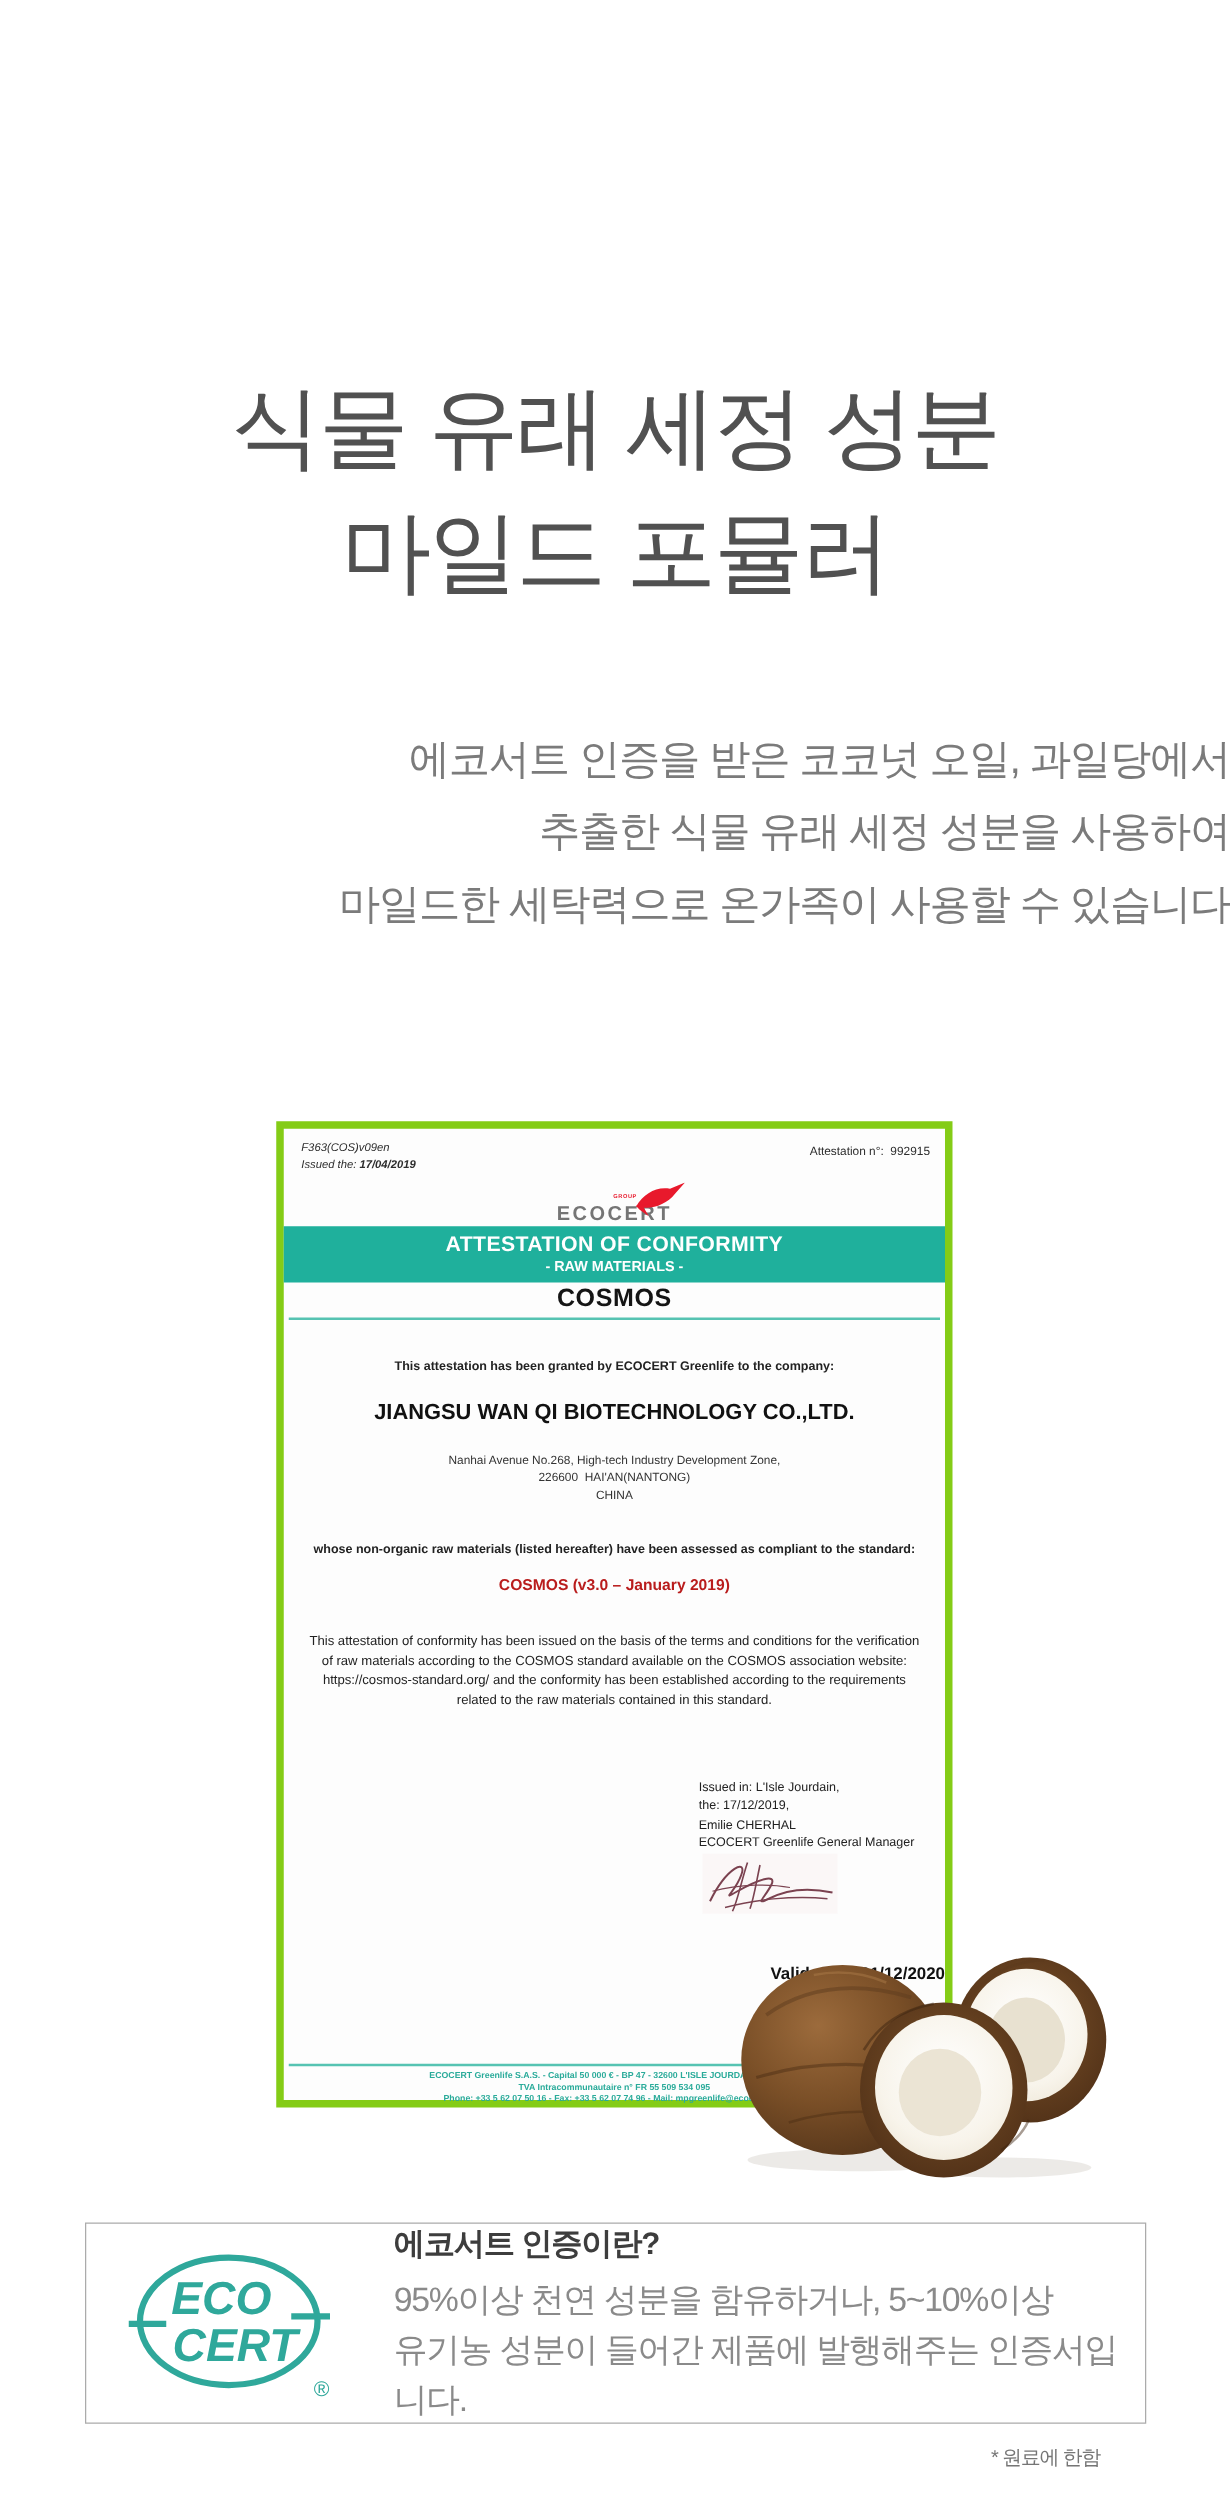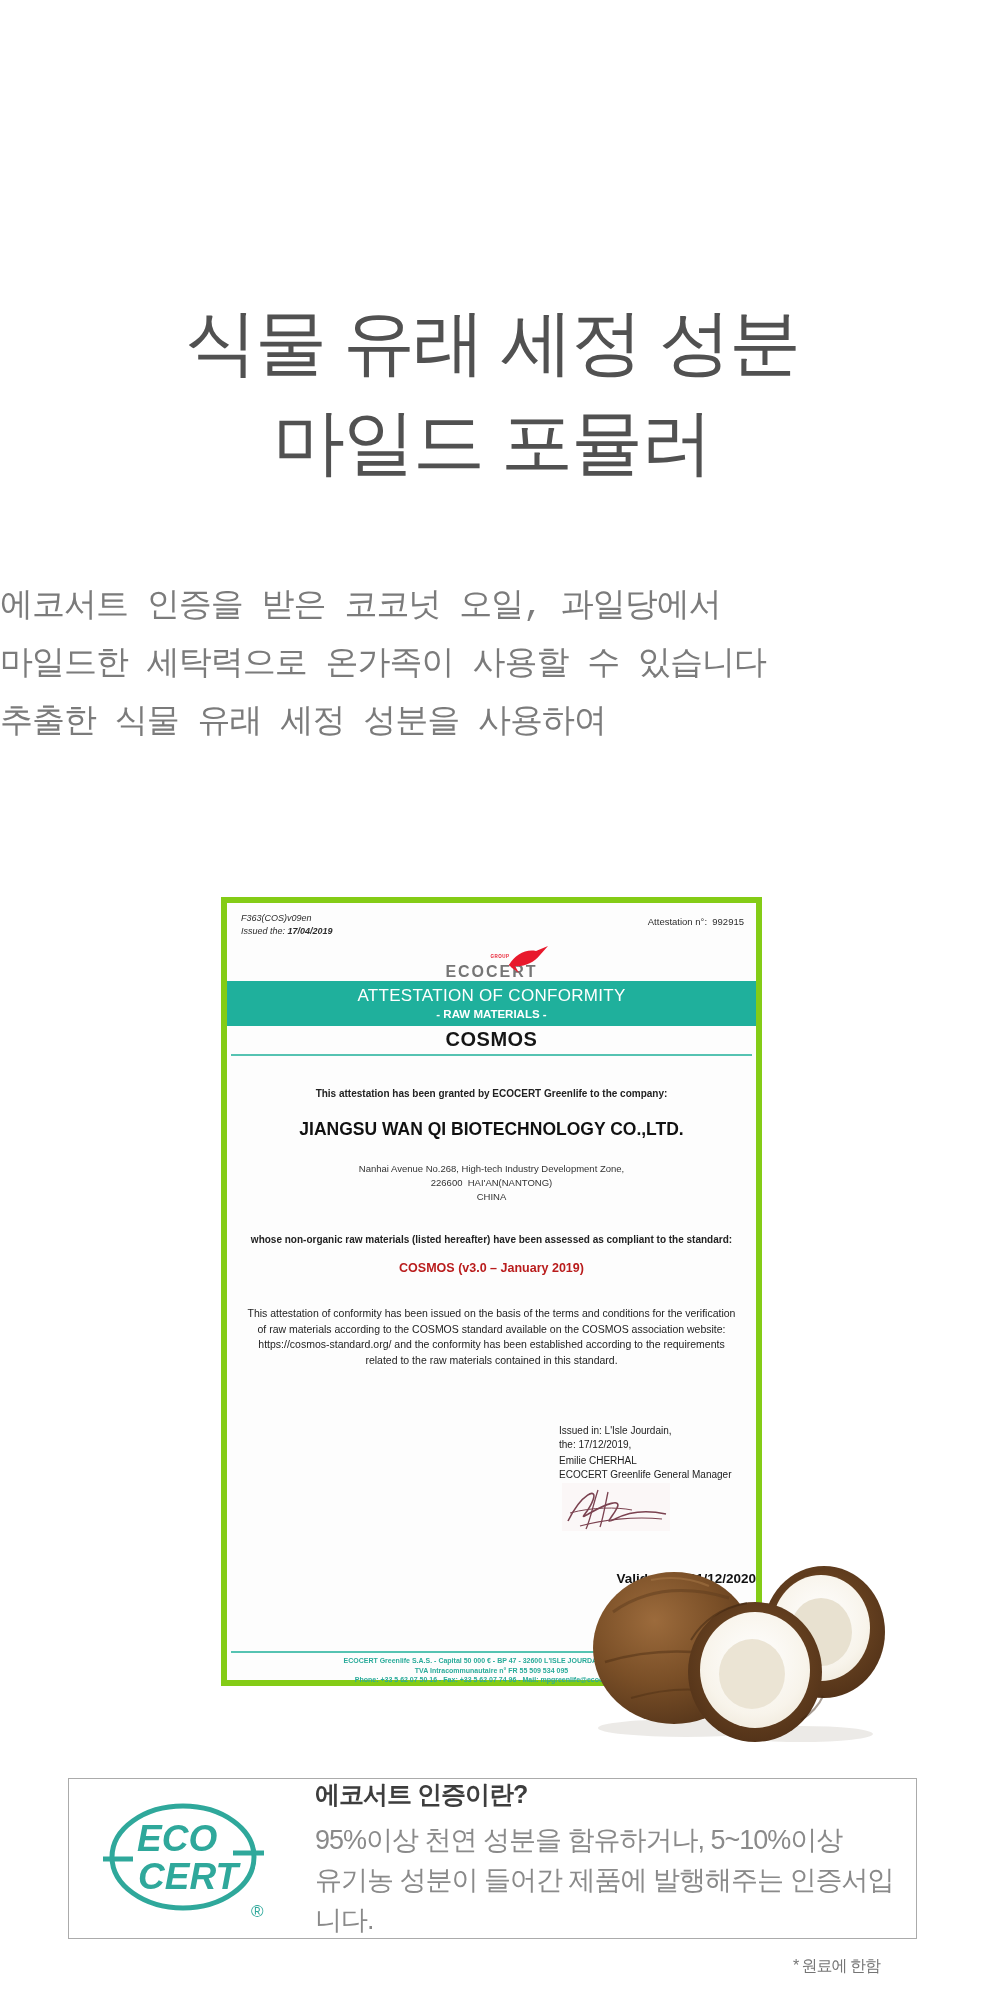--- a/index.html
+++ b/index.html
@@ -2,39 +2,39 @@
 <html><head>
 <meta charset="utf-8">
 <style>
   html,body{margin:0;padding:0;background:#ffffff;}
   .page{position:relative;width:984px;height:2016px;margin:0 auto;background:#ffffff;
         font-family:"Liberation Sans",sans-serif;overflow:hidden;}
 
   
   .main-title{position:absolute;top:292px;left:0;width:100%;text-align:center;
               font-size:72px;font-weight:300;color:#515151;line-height:100px;letter-spacing:-2px;}
-  .main-desc{position:absolute;top:578px;left:0;width:100%;text-align:left;
-             font-size:33px;font-weight:300;color:#7b7b7b;line-height:58px;letter-spacing:-1px;font-family:Liberation Mono, monospace;}
+  .main-desc{position:absolute;top:578px;left:0;width:100%;text-align:right;
+             font-size:33px;font-weight:300;color:#7b7b7b;line-height:58px;letter-spacing:-1px;}
 
   
   .cert{position:absolute;left:221px;top:897px;width:541px;height:789px;background:#fdfdfd;
         border:6px solid #84cc16;box-sizing:border-box;}
   .cert *{box-sizing:border-box;}
   .cert-code{position:absolute;left:14px;top:9px;font-size:9px;font-style:italic;color:#2d2d2d;line-height:13px;}
   .cert-code b{font-weight:bold;}
   .cert-attno{position:absolute;right:12px;top:13px;font-size:9.5px;color:#2d2d2d;}
   .cert-logo{position:absolute;left:0;top:16px;width:100%;text-align:center;margin-top:44px;}
   .cert-logo .brand{display:inline-block;position:relative;font-size:16px;font-weight:bold;
                     letter-spacing:2px;color:#757575;}
   .cert-logo .bird{position:absolute;top:-17px;right:-10px;}
   .cert-logo .group-txt{position:absolute;top:-9px;right:28px;font-size:4.5px;color:#e8192c;
                         letter-spacing:.5px;font-weight:bold;}
   .cert-banner{position:absolute;left:0;top:78px;width:100%;height:45px;background:#1fb09c;
                text-align:center;color:#ffffff;}
-  .cert-banner .t1{font-size:17px;font-weight:normal;margin-top:5px;letter-spacing:.3px;}
+  .cert-banner .t1{font-size:17px;font-weight:bold;margin-top:5px;letter-spacing:.3px;}
   .cert-banner .t2{font-size:11.5px;font-weight:bold;margin-top:2px;}
   .cert-cosmos{position:absolute;left:0;top:125px;width:100%;text-align:center;
                font-size:20px;font-weight:bold;color:#151515;letter-spacing:.5px;}
   .teal-rule{position:absolute;left:4px;right:4px;height:2px;background:#56c3b2;}
   .rule-top{top:151px;} .rule-bottom{top:748px;}
   .cert-granted{position:absolute;left:0;top:185px;width:100%;text-align:center;
                 font-size:10px;font-weight:bold;color:#222;}
   .cert-company{position:absolute;left:0;top:216px;width:100%;text-align:center;
                 font-size:17.5px;font-weight:bold;color:#111;}
   .cert-address{position:absolute;left:0;top:259px;width:100%;text-align:center;
@@ -70,22 +70,22 @@
 
 <div class="page">
 
   <div class="main-title">
     <div>식물 유래 세정 성분</div>
     <div>마일드 포뮬러</div>
   </div>
 
   <div class="main-desc">
     <div>에코서트 인증을 받은 코코넛 오일, 과일당에서</div>
+    <div>추출한 식물 유래 세정 성분을 사용하여</div>
     <div>마일드한 세탁력으로 온가족이 사용할 수 있습니다</div>
-    <div>추출한 식물 유래 세정 성분을 사용하여</div>
   </div>
 
   <div class="cert">
 
     <div class="cert-code">
       <div>F363(COS)v09en</div>
       <div><span>Issued the: </span><b>17/04/2019</b></div>
     </div>
 
     <div class="cert-attno">Attestation n°:&nbsp; 992915</div>

